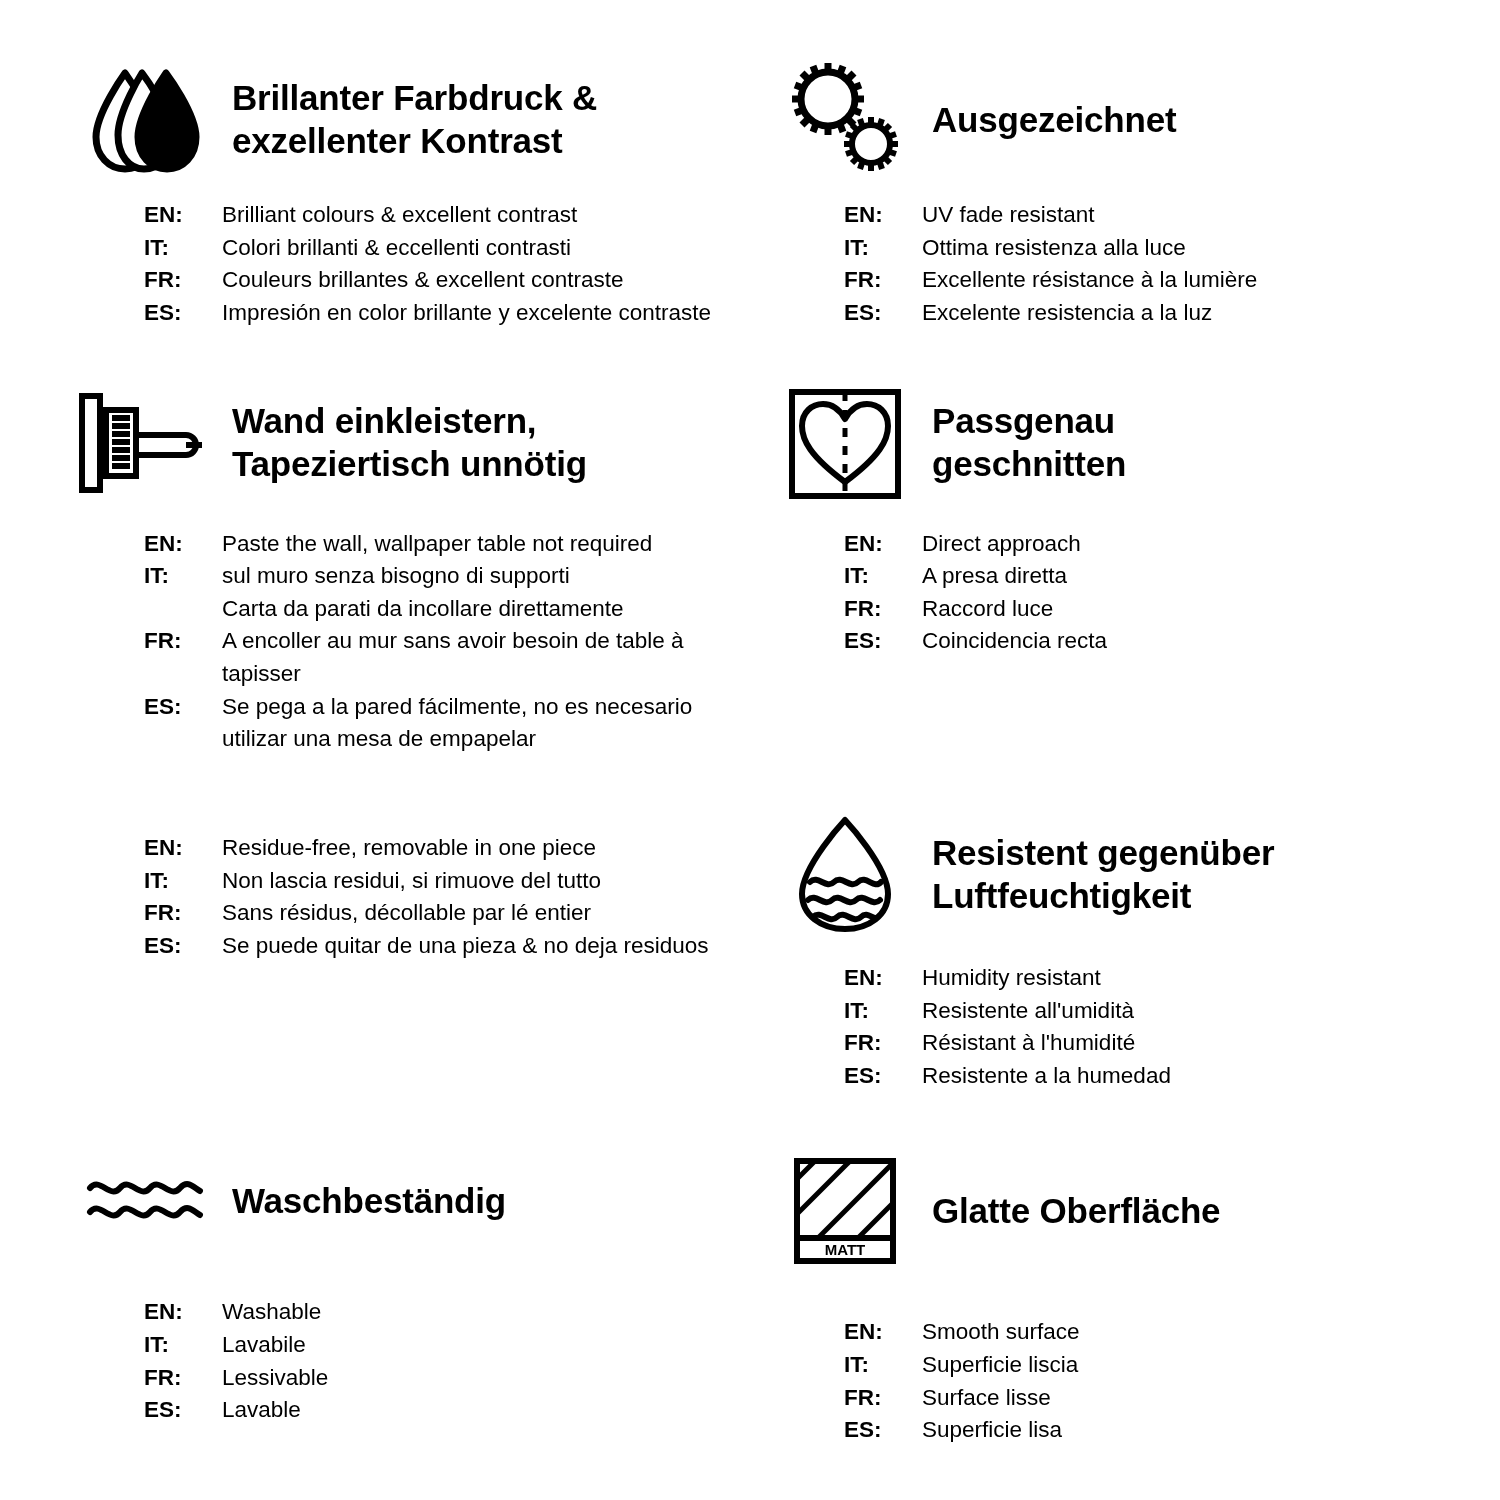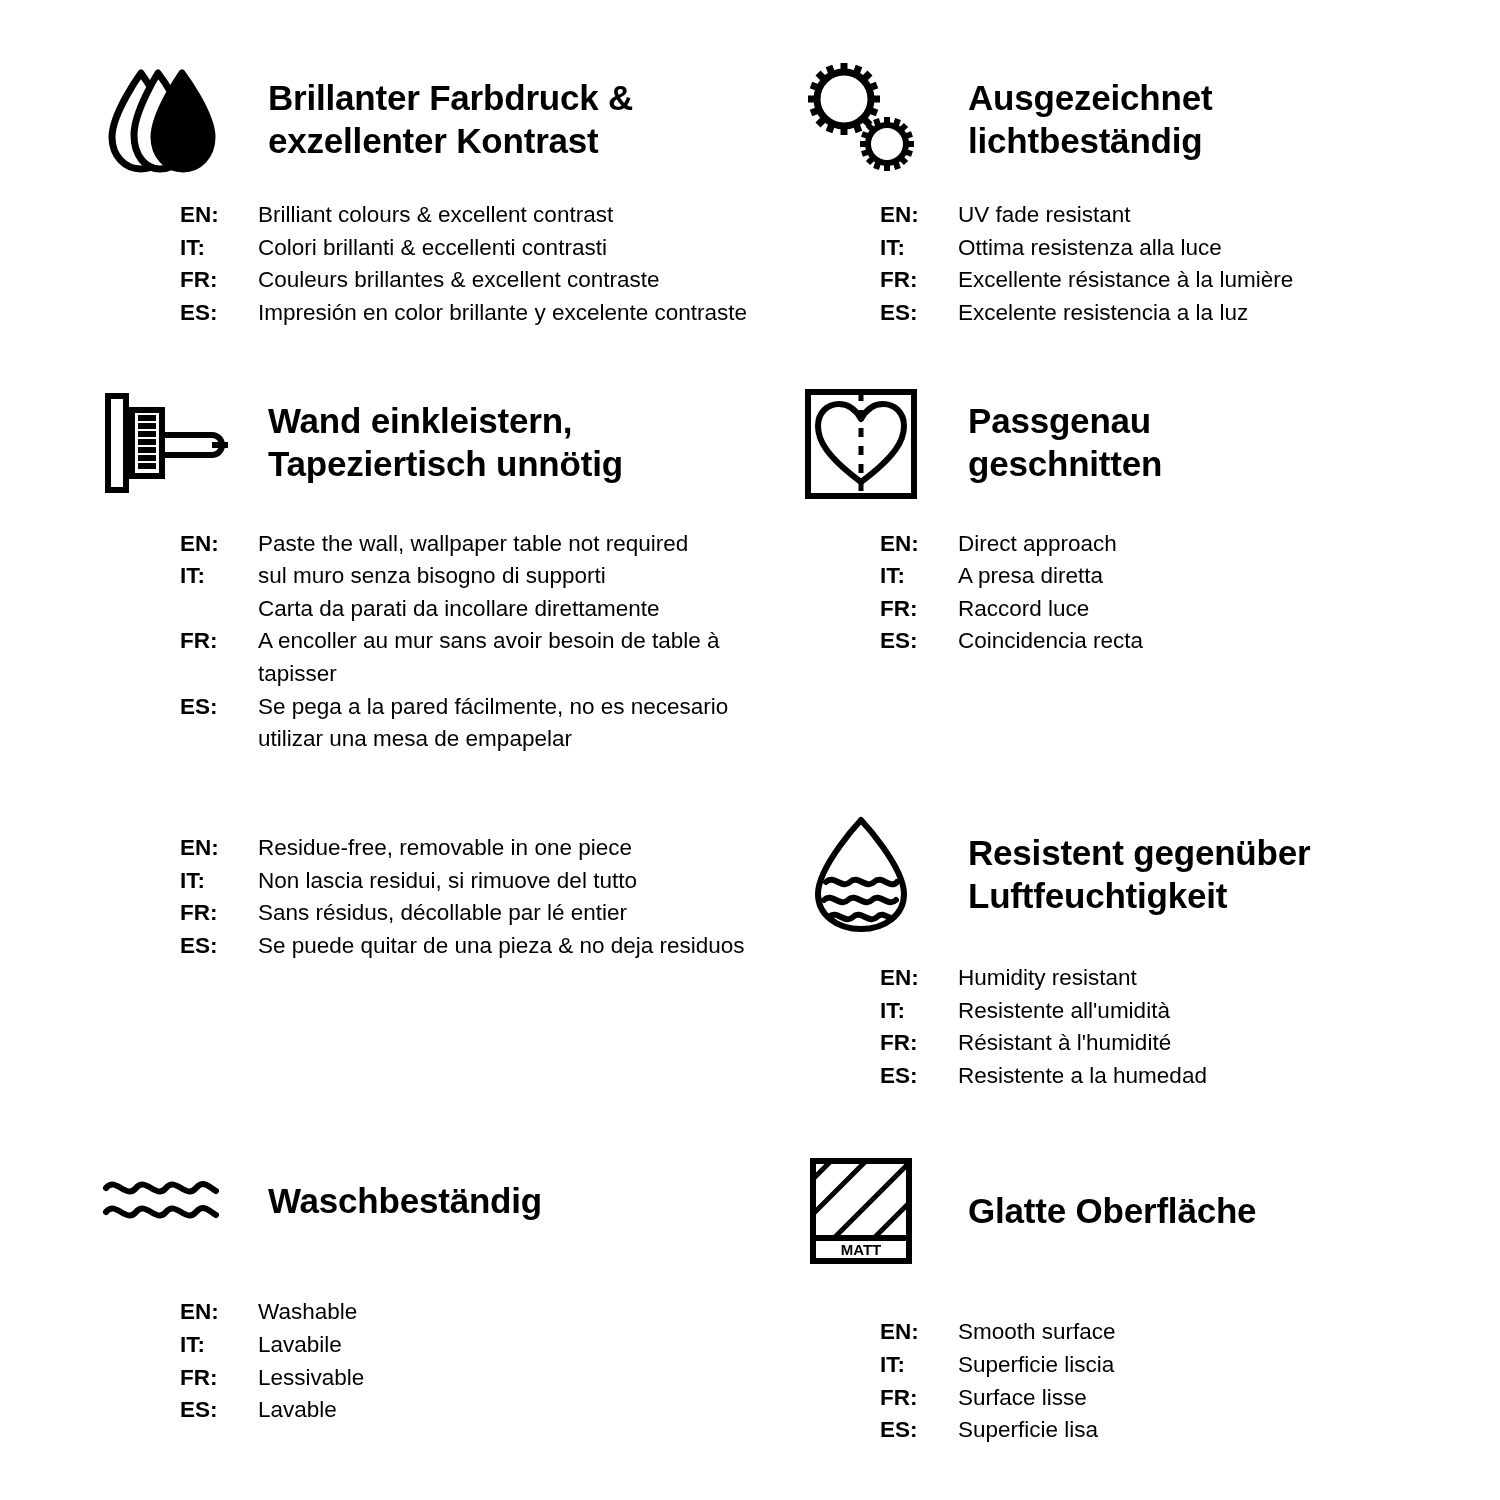--- a/index.html
+++ b/index.html
@@ -12,21 +12,21 @@
     height: 1500px;
     font-family: "Liberation Sans", sans-serif;
     color: #000000;
     overflow: hidden;
   }
   .sheet {
     position: relative;
     width: 1369px;
     height: 1500px;
     box-sizing: border-box;
-    padding: 55px 60px 40px 96px;
+    padding: 55px 60px 40px 60px;
   }
   .grid {
     display: grid;
     grid-template-columns: 700px 700px;
     grid-template-rows: auto auto auto auto;
     column-gap: 0px;
     row-gap: 0px;
   }
   .feature {
     display: block;
@@ -42,21 +42,21 @@
     display: flex;
     align-items: center;
     gap: 22px;
     min-height: 120px;
   }
   .icon-box {
     width: 150px;
     flex: 0 0 150px;
     display: flex;
     align-items: center;
-    justify-content: flex-start;
+    justify-content: flex-end;
   }
   .feat-title {
     font-size: 35px;
     font-weight: bold;
     line-height: 1.22;
     letter-spacing: -0.2px;
   }
   .langs {
     margin-top: 16px;
     margin-left: 84px;
@@ -178,21 +178,20 @@
               <line x1="110" y1="97" x2="116" y2="99"></line>
               <line x1="66" y1="99" x2="72" y2="97"></line>
               <line x1="110" y1="81" x2="116" y2="79"></line>
               <line x1="102" y1="64" x2="100" y2="70"></line>
               <line x1="82" y1="108" x2="80" y2="114"></line>
             </g>
           </svg>
         </div>
         <div class="feat-title">
           <span>Ausgezeichnet</span><br>
-          <span>lichtbeständig</span>
         </div>
       </div>
       <div class="langs">
         <div class="lang-row">
           <span class="lang-code">EN:</span>
           <span class="lang-text">UV fade resistant</span>
         </div>
         <div class="lang-row">
           <span class="lang-code">IT:</span>
           <span class="lang-text">Ottima resistenza alla luce</span>

